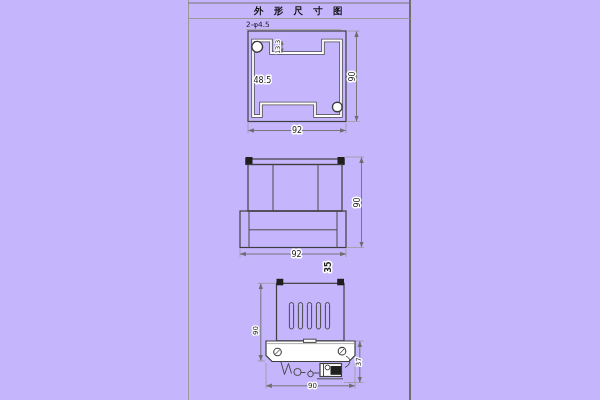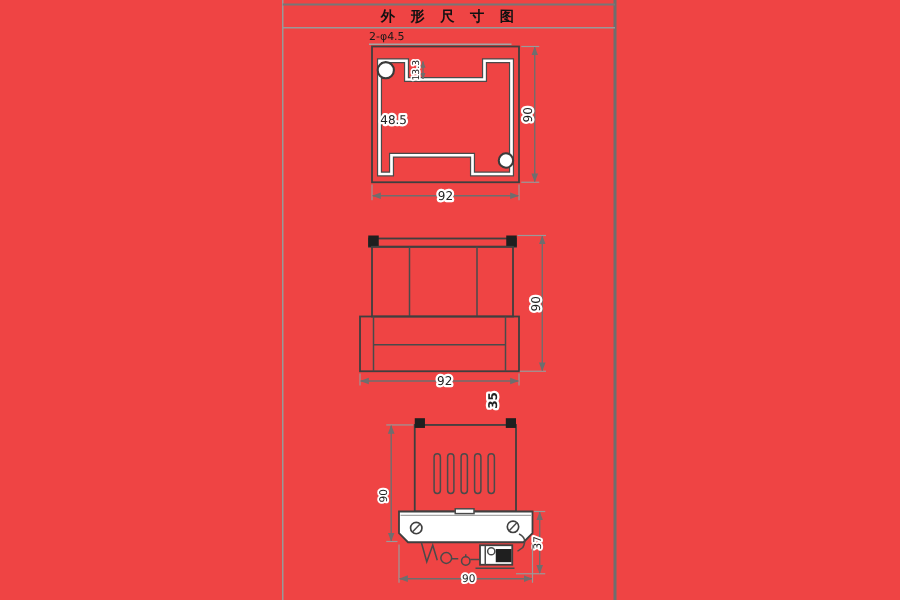--- a/index.html
+++ b/index.html
@@ -1,16 +1,16 @@
 <!DOCTYPE html>
 <html><head>
 <meta charset="utf-8">
 <style>
   html,body{margin:0;padding:0;background:#ffffff;}
-  #stage{position:relative;width:600px;height:400px;background:#ef4444;overflow:hidden;
+  #stage{position:relative;width:600px;height:400px;background:#c4b5fd;overflow:hidden;
          font-family:"DejaVu Sans","Liberation Sans",sans-serif;}
   svg{display:block;}
   text{font-family:"DejaVu Sans","Liberation Sans",sans-serif;fill:#1a1a1a;}
   .title{font-size:9.5px;font-weight:600;letter-spacing:3.5px;fill:#111;}
   .lbl{font-size:7.3px;}
   .dim{font-size:8px;fill:#222;paint-order:stroke;stroke:#ffffff;stroke-width:3px;stroke-linejoin:round;}
   .dim-sm{font-size:7px;fill:#222;paint-order:stroke;stroke:#ffffff;stroke-width:2.6px;stroke-linejoin:round;}
   .dim-xs{font-size:6.2px;fill:#222;paint-order:stroke;stroke:#ffffff;stroke-width:2.2px;stroke-linejoin:round;}
   .bold{font-weight:bold;}
   .part{stroke:#3f3f3f;stroke-width:1.2;fill:none;}

